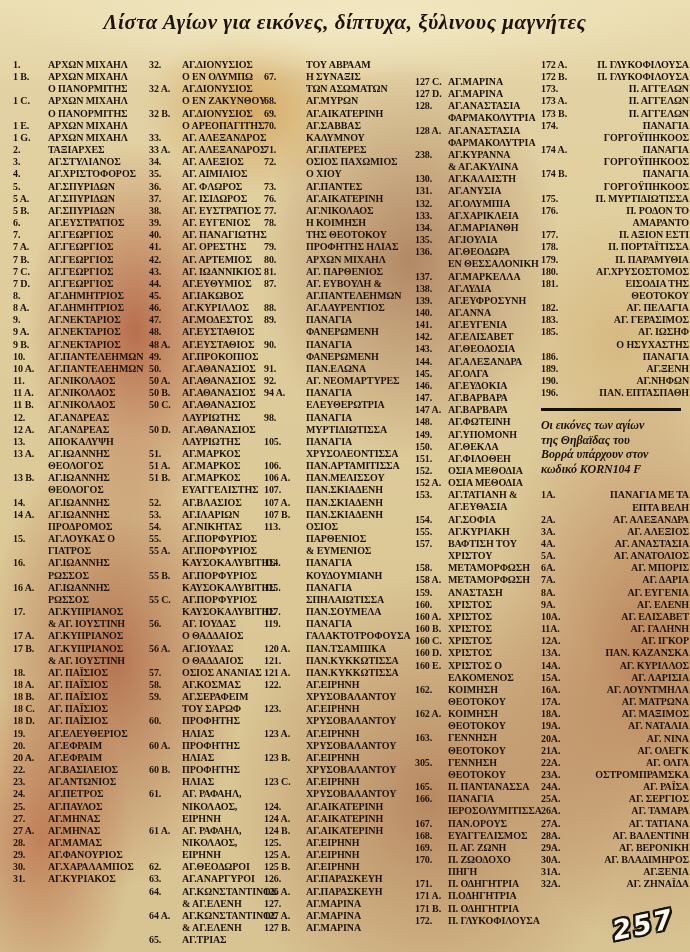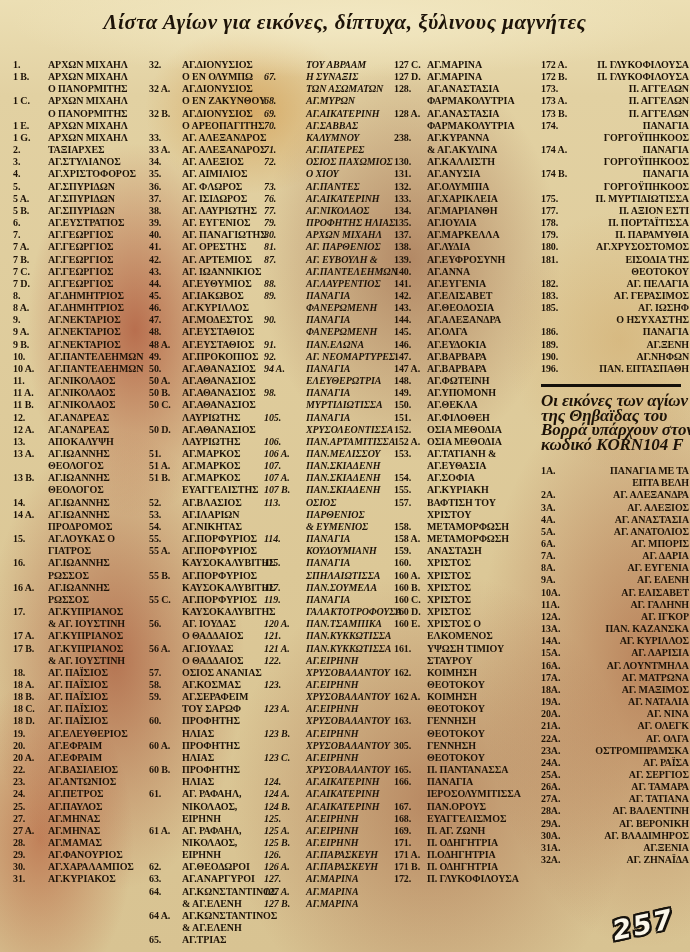--- a/index.html
+++ b/index.html
@@ -35,30 +35,30 @@
     font-size:10px;font-weight:bold;
     line-height:12.15px;
     letter-spacing:-0.1px;
     white-space:normal;
   }
   .entry{position:relative;padding-left:var(--indent,35px);}
   .entry .num{position:absolute;left:0;top:0;}
   .entry .name{white-space:pre-line;}
   .c1{left:13px;width:140px;--indent:35px;}
   .c2{left:149px;width:120px;--indent:33px;}
-  .c3{left:264px;width:162px;font-style:italic;--indent:42px;}
-  .c4{left:394px;width:130px;--indent:33px;}
+  .c3{left:264px;width:162px;--indent:42px;}
+  .c4{left:415px;width:130px;margin-top:17px;--indent:33px;}
   .c5{left:541px;width:148px;--indent:37px;}
   .c5 .block{position:relative;text-align:right;}
   .divider{
     width:140px;height:3px;background:#14100a;
     margin:9px 0 7px 0;border:0;
   }
   .note{
-    font-size:17px;line-height:14.5px;
+    font-size:12px;line-height:14.5px;
     font-weight:bold;font-style:italic;
     margin:0 0 13px 0;
   }
   .note div{white-space:nowrap;}
   .pagenum{
     position:absolute;right:16px;bottom:12px;
     font-family:"DejaVu Sans",sans-serif;
     font-size:27px;font-weight:bold;font-style:italic;
     letter-spacing:2px;
     color:#fbf7ea;
@@ -152,21 +152,21 @@
       <div class="entry"><span class="num">32 A.</span><span class="name">ΑΓ.ΔΙΟΝΥΣΙΟΣ
 Ο ΕΝ ΖΑΚΥΝΘΟΥ</span></div>
       <div class="entry"><span class="num">32 B.</span><span class="name">ΑΓ.ΔΙΟΝΥΣΙΟΣ
 Ο ΑΡΕΟΠΑΓΙΤΗΣ</span></div>
       <div class="entry"><span class="num">33.</span><span class="name">ΑΓ. ΑΛΕΞΑΝΔΡΟΣ</span></div>
       <div class="entry"><span class="num">33 A.</span><span class="name">ΑΓ. ΑΛΕΞΑΝΔΡΟΣ</span></div>
       <div class="entry"><span class="num">34.</span><span class="name">ΑΓ. ΑΛΕΞΙΟΣ</span></div>
       <div class="entry"><span class="num">35.</span><span class="name">ΑΓ. ΑΙΜΙΛΙΟΣ</span></div>
       <div class="entry"><span class="num">36.</span><span class="name">ΑΓ. ΦΛΩΡΟΣ</span></div>
       <div class="entry"><span class="num">37.</span><span class="name">ΑΓ. ΙΣΙΔΩΡΟΣ</span></div>
-      <div class="entry"><span class="num">38.</span><span class="name">ΑΓ. ΛΑΥΡΙΩΤΗΣ</span></div>
+      <div class="entry"><span class="num">38.</span><span class="name">ΑΓ. ΕΥΣΤΡΑΤΙΟΣ</span></div>
       <div class="entry"><span class="num">39.</span><span class="name">ΑΓ. ΕΥΓΕΝΙΟΣ</span></div>
       <div class="entry"><span class="num">40.</span><span class="name">ΑΓ. ΠΑΝΑΓΙΩΤΗΣ</span></div>
       <div class="entry"><span class="num">41.</span><span class="name">ΑΓ. ΟΡΕΣΤΗΣ</span></div>
       <div class="entry"><span class="num">42.</span><span class="name">ΑΓ. ΑΡΤΕΜΙΟΣ</span></div>
       <div class="entry"><span class="num">43.</span><span class="name">ΑΓ. ΙΩΑΝΝΙΚΙΟΣ</span></div>
       <div class="entry"><span class="num">44.</span><span class="name">ΑΓ.ΕΥΘΥΜΙΟΣ</span></div>
       <div class="entry"><span class="num">45.</span><span class="name">ΑΓ.ΙΑΚΩΒΟΣ</span></div>
       <div class="entry"><span class="num">46.</span><span class="name">ΑΓ.ΚΥΡΙΛΛΟΣ</span></div>
       <div class="entry"><span class="num">47.</span><span class="name">ΑΓ.ΜΟΔΕΣΤΟΣ</span></div>
       <div class="entry"><span class="num">48.</span><span class="name">ΑΓ.ΕΥΣΤΑΘΙΟΣ</span></div>
@@ -225,20 +225,22 @@
       <div class="entry"><span class="num">68.</span><span class="name">ΑΓ.ΜΥΡΩΝ</span></div>
       <div class="entry"><span class="num">69.</span><span class="name">ΑΓ.ΑΙΚΑΤΕΡΙΝΗ</span></div>
       <div class="entry"><span class="num">70.</span><span class="name">ΑΓ.ΣΑΒΒΑΣ
 ΚΑΛΥΜΝΟΥ</span></div>
       <div class="entry"><span class="num">71.</span><span class="name">ΑΓ.ΠΑΤΕΡΕΣ</span></div>
       <div class="entry"><span class="num">72.</span><span class="name">ΟΣΙΟΣ ΠΑΧΩΜΙΟΣ
 Ο ΧΙΟΥ</span></div>
       <div class="entry"><span class="num">73.</span><span class="name">ΑΓ.ΠΑΝΤΕΣ</span></div>
       <div class="entry"><span class="num">76.</span><span class="name">ΑΓ.ΑΙΚΑΤΕΡΙΝΗ</span></div>
       <div class="entry"><span class="num">77.</span><span class="name">ΑΓ.ΝΙΚΟΛΑΟΣ</span></div>
+      <div class="entry"><span class="num">78.</span><span class="name">Η ΚΟΙΜΗΣΗ
+ΤΗΣ ΘΕΟΤΟΚΟΥ</span></div>
       <div class="entry"><span class="num">79.</span><span class="name">ΠΡΟΦΗΤΗΣ ΗΛΙΑΣ</span></div>
       <div class="entry"><span class="num">80.</span><span class="name">ΑΡΧΩΝ ΜΙΧΑΗΛ</span></div>
       <div class="entry"><span class="num">81.</span><span class="name">ΑΓ. ΠΑΡΘΕΝΙΟΣ</span></div>
       <div class="entry"><span class="num">87.</span><span class="name">ΑΓ. ΕΥΒΟΥΛΗ &amp;
 ΑΓ.ΠΑΝΤΕΛΕΗΜΩΝ</span></div>
       <div class="entry"><span class="num">88.</span><span class="name">ΑΓ.ΛΑΥΡΕΝΤΙΟΣ</span></div>
       <div class="entry"><span class="num">89.</span><span class="name">ΠΑΝΑΓΙΑ
 ΦΑΝΕΡΩΜΕΝΗ</span></div>
       <div class="entry"><span class="num">90.</span><span class="name">ΠΑΝΑΓΙΑ
 ΦΑΝΕΡΩΜΕΝΗ</span></div>
@@ -298,20 +300,22 @@
       <div class="entry"><span class="num">128 A.</span><span class="name">ΑΓ.ΑΝΑΣΤΑΣΙΑ
 ΦΑΡΜΑΚΟΛΥΤΡΙΑ</span></div>
       <div class="entry"><span class="num">238.</span><span class="name">ΑΓ.ΚΥΡΑΝΝΑ
 &amp; ΑΓ.ΑΚΥΛΙΝΑ</span></div>
       <div class="entry"><span class="num">130.</span><span class="name">ΑΓ.ΚΑΛΛΙΣΤΗ</span></div>
       <div class="entry"><span class="num">131.</span><span class="name">ΑΓ.ΑΝΥΣΙΑ</span></div>
       <div class="entry"><span class="num">132.</span><span class="name">ΑΓ.ΟΛΥΜΠΙΑ</span></div>
       <div class="entry"><span class="num">133.</span><span class="name">ΑΓ.ΧΑΡΙΚΛΕΙΑ</span></div>
       <div class="entry"><span class="num">134.</span><span class="name">ΑΓ.ΜΑΡΙΑΝΘΗ</span></div>
       <div class="entry"><span class="num">135.</span><span class="name">ΑΓ.ΙΟΥΛΙΑ</span></div>
+      <div class="entry"><span class="num">136.</span><span class="name">ΑΓ.ΘΕΟΔΩΡΑ
+ΕΝ ΘΕΣΣΑΛΟΝΙΚΗ</span></div>
       <div class="entry"><span class="num">137.</span><span class="name">ΑΓ.ΜΑΡΚΕΛΛΑ</span></div>
       <div class="entry"><span class="num">138.</span><span class="name">ΑΓ.ΛΥΔΙΑ</span></div>
       <div class="entry"><span class="num">139.</span><span class="name">ΑΓ.ΕΥΦΡΟΣΥΝΗ</span></div>
       <div class="entry"><span class="num">140.</span><span class="name">ΑΓ.ΑΝΝΑ</span></div>
       <div class="entry"><span class="num">141.</span><span class="name">ΑΓ.ΕΥΓΕΝΙΑ</span></div>
       <div class="entry"><span class="num">142.</span><span class="name">ΑΓ.ΕΛΙΣΑΒΕΤ</span></div>
       <div class="entry"><span class="num">143.</span><span class="name">ΑΓ.ΘΕΟΔΟΣΙΑ</span></div>
       <div class="entry"><span class="num">144.</span><span class="name">ΑΓ.ΑΛΕΞΑΝΔΡΑ</span></div>
       <div class="entry"><span class="num">145.</span><span class="name">ΑΓ.ΟΛΓΑ</span></div>
       <div class="entry"><span class="num">146.</span><span class="name">ΑΓ.ΕΥΔΟΚΙΑ</span></div>
@@ -332,56 +336,58 @@
       <div class="entry"><span class="num">158.</span><span class="name">ΜΕΤΑΜΟΡΦΩΣΗ</span></div>
       <div class="entry"><span class="num">158 A.</span><span class="name">ΜΕΤΑΜΟΡΦΩΣΗ</span></div>
       <div class="entry"><span class="num">159.</span><span class="name">ΑΝΑΣΤΑΣΗ</span></div>
       <div class="entry"><span class="num">160.</span><span class="name">ΧΡΙΣΤΟΣ</span></div>
       <div class="entry"><span class="num">160 A.</span><span class="name">ΧΡΙΣΤΟΣ</span></div>
       <div class="entry"><span class="num">160 B.</span><span class="name">ΧΡΙΣΤΟΣ</span></div>
       <div class="entry"><span class="num">160 C.</span><span class="name">ΧΡΙΣΤΟΣ</span></div>
       <div class="entry"><span class="num">160 D.</span><span class="name">ΧΡΙΣΤΟΣ</span></div>
       <div class="entry"><span class="num">160 E.</span><span class="name">ΧΡΙΣΤΟΣ Ο
 ΕΛΚΟΜΕΝΟΣ</span></div>
-      <div class="entry"><span class="num">161.</span><span class="name">ΥΨΩΣΗ ΤΙΜΙΟΥ
-ΣΤΑΥΡΟΥ</span></div>
       <div class="entry"><span class="num">162.</span><span class="name">ΚΟΙΜΗΣΗ
 ΘΕΟΤΟΚΟΥ</span></div>
       <div class="entry"><span class="num">162 A.</span><span class="name">ΚΟΙΜΗΣΗ
 ΘΕΟΤΟΚΟΥ</span></div>
       <div class="entry"><span class="num">163.</span><span class="name">ΓΕΝΝΗΣΗ
 ΘΕΟΤΟΚΟΥ</span></div>
       <div class="entry"><span class="num">305.</span><span class="name">ΓΕΝΝΗΣΗ
 ΘΕΟΤΟΚΟΥ</span></div>
       <div class="entry"><span class="num">165.</span><span class="name">Π. ΠΑΝΤΑΝΑΣΣΑ</span></div>
       <div class="entry"><span class="num">166.</span><span class="name">ΠΑΝΑΓΙΑ
 ΙΕΡΟΣΟΛΥΜΙΤΙΣΣΑ</span></div>
       <div class="entry"><span class="num">167.</span><span class="name">ΠΑΝ.ΟΡΟΥΣ</span></div>
       <div class="entry"><span class="num">168.</span><span class="name">ΕΥΑΓΓΕΛΙΣΜΟΣ</span></div>
       <div class="entry"><span class="num">169.</span><span class="name">Π. ΑΓ. ΖΩΝΗ</span></div>
+      <div class="entry"><span class="num">170.</span><span class="name">Π. ΖΩΟΔΟΧΟ
+ΠΗΓΗ</span></div>
       <div class="entry"><span class="num">171.</span><span class="name">Π. ΟΔΗΓΗΤΡΙΑ</span></div>
       <div class="entry"><span class="num">171 A.</span><span class="name">Π.ΟΔΗΓΗΤΡΙΑ</span></div>
       <div class="entry"><span class="num">171 B.</span><span class="name">Π. ΟΔΗΓΗΤΡΙΑ</span></div>
       <div class="entry"><span class="num">172.</span><span class="name">Π. ΓΛΥΚΟΦΙΛΟΥΣΑ</span></div>
     </div>
 
   <div class="col c5">
     <div class="block">
         <div class="entry"><span class="num">172 A.</span><span class="name">Π. ΓΛΥΚΟΦΙΛΟΥΣΑ</span></div>
         <div class="entry"><span class="num">172 B.</span><span class="name">Π. ΓΛΥΚΟΦΙΛΟΥΣΑ</span></div>
         <div class="entry"><span class="num">173.</span><span class="name">Π. ΑΓΓΕΛΩΝ</span></div>
         <div class="entry"><span class="num">173 A.</span><span class="name">Π. ΑΓΓΕΛΩΝ</span></div>
         <div class="entry"><span class="num">173 B.</span><span class="name">Π. ΑΓΓΕΛΩΝ</span></div>
         <div class="entry"><span class="num">174.</span><span class="name">ΠΑΝΑΓΙΑ
 ΓΟΡΓΟΫΠΗΚΟΟΣ</span></div>
         <div class="entry"><span class="num">174 A.</span><span class="name">ΠΑΝΑΓΙΑ
 ΓΟΡΓΟΫΠΗΚΟΟΣ</span></div>
         <div class="entry"><span class="num">174 B.</span><span class="name">ΠΑΝΑΓΙΑ
 ΓΟΡΓΟΫΠΗΚΟΟΣ</span></div>
         <div class="entry"><span class="num">175.</span><span class="name">Π. ΜΥΡΤΙΔΙΩΤΙΣΣΑ</span></div>
+        <div class="entry"><span class="num">176.</span><span class="name">Π. ΡΟΔΟΝ ΤΟ
+ΑΜΑΡΑΝΤΟ</span></div>
         <div class="entry"><span class="num">177.</span><span class="name">Π. ΑΞΙΟΝ ΕΣΤΙ</span></div>
         <div class="entry"><span class="num">178.</span><span class="name">Π. ΠΟΡΤΑΪΤΙΣΣΑ</span></div>
         <div class="entry"><span class="num">179.</span><span class="name">Π. ΠΑΡΑΜΥΘΙΑ</span></div>
         <div class="entry"><span class="num">180.</span><span class="name">ΑΓ.ΧΡΥΣΟΣΤΟΜΟΣ</span></div>
         <div class="entry"><span class="num">181.</span><span class="name">ΕΙΣΟΔΙΑ ΤΗΣ
 ΘΕΟΤΟΚΟΥ</span></div>
         <div class="entry"><span class="num">182.</span><span class="name">ΑΓ. ΠΕΛΑΓΙΑ</span></div>
         <div class="entry"><span class="num">183.</span><span class="name">ΑΓ. ΓΕΡΑΣΙΜΟΣ</span></div>
         <div class="entry"><span class="num">185.</span><span class="name">ΑΓ. ΙΩΣΗΦ
 Ο ΗΣΥΧΑΣΤΗΣ</span></div>

